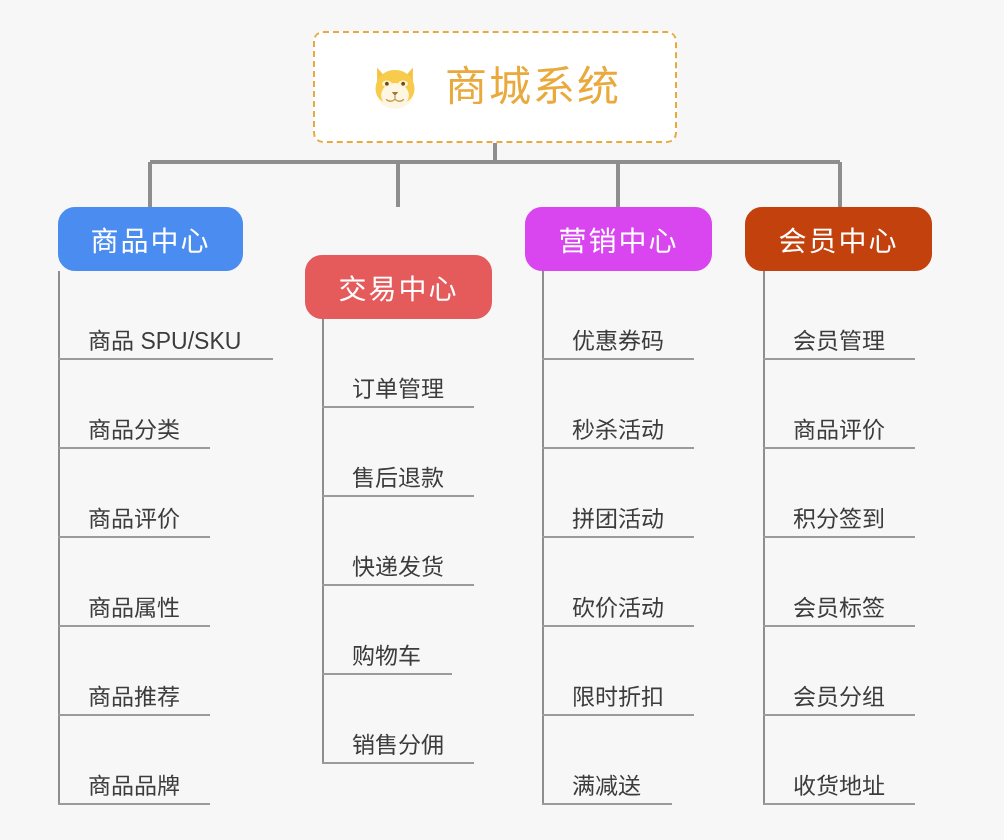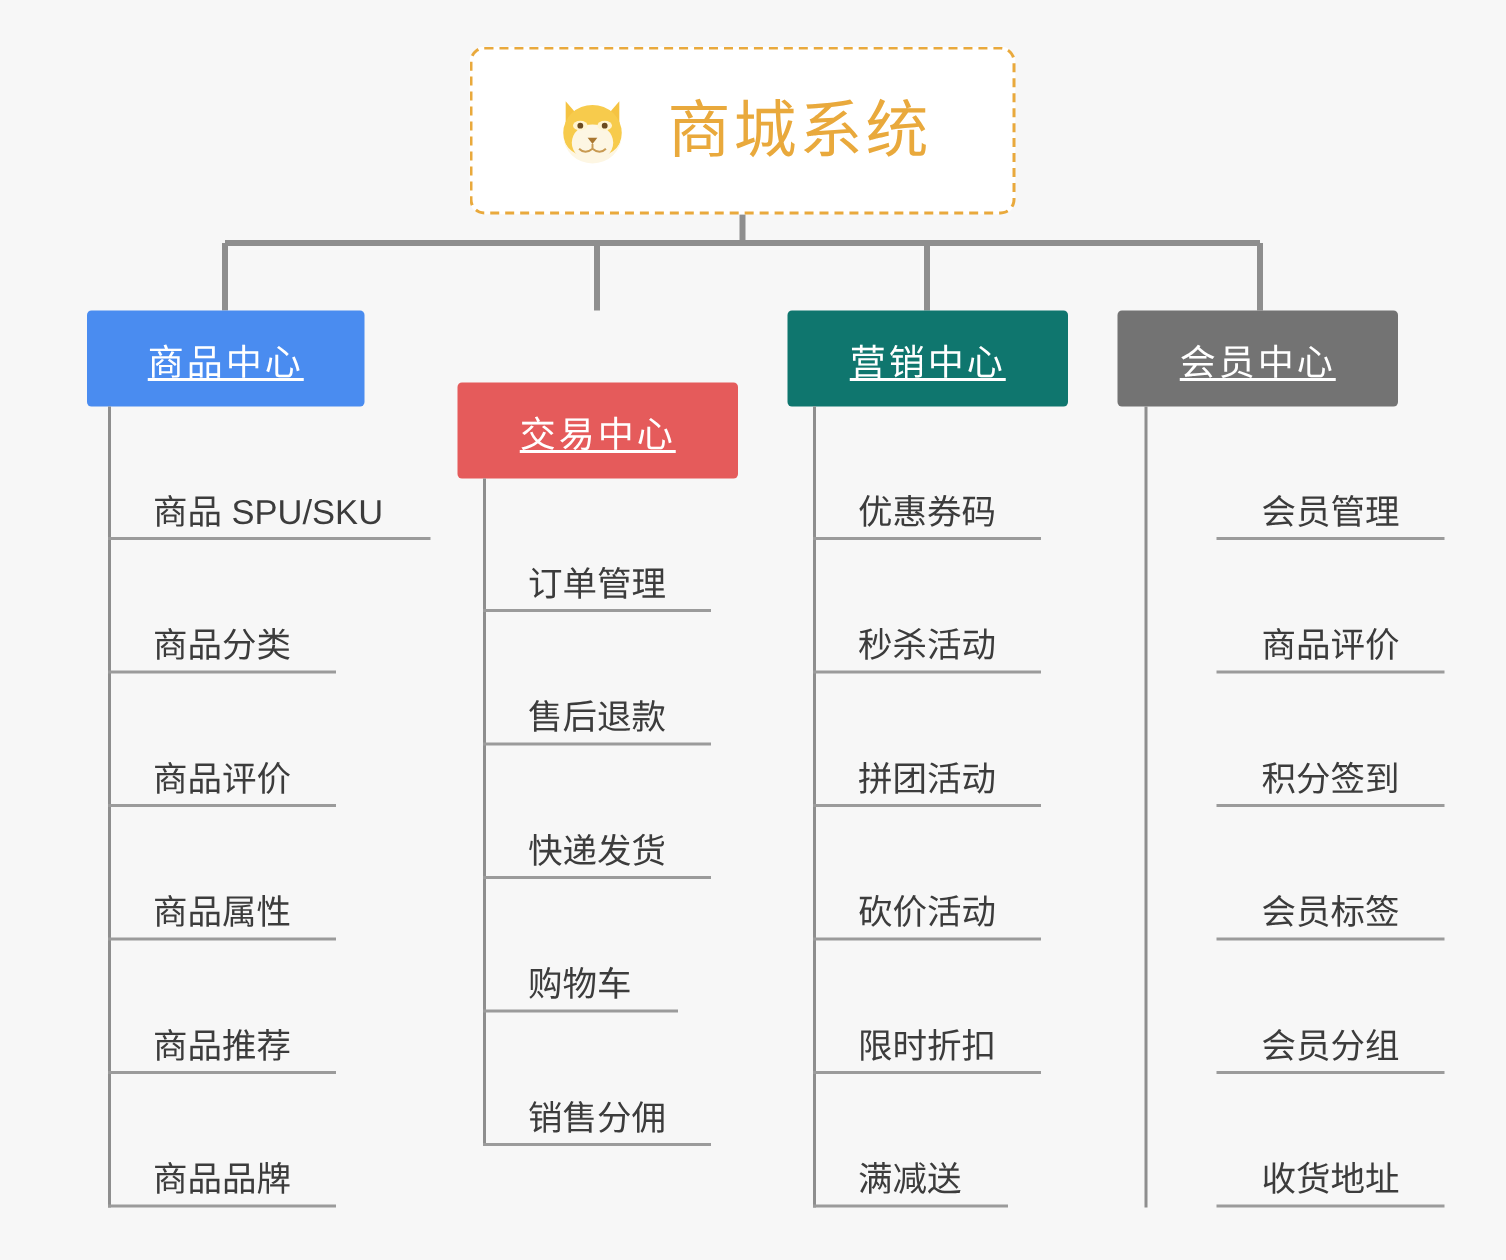--- a/index.html
+++ b/index.html
@@ -62,29 +62,28 @@
   }
 
   
   .column {
     position: absolute;
     top: 207px;
   }
   .cat-header {
     box-sizing: border-box;
     height: 64px;
-    border-radius: 3px;
+    border-radius: 17px;
     display: flex;
     align-items: center;
     justify-content: center;
     color: #ffffff;
-    font-size: 24px;
+    font-size: 28px;
     letter-spacing: 2px;
     white-space: nowrap;
-    text-decoration: underline;
   }
 
   .leaf-list {
     position: relative;
     margin: 0;
     padding: 0;
     list-style: none;
   }
   
   .leaf-list::before {
@@ -120,24 +119,24 @@
     white-space: nowrap;
   }
 
   
   .col-0 { left: 58px;  width: 185px; }
   .col-1 { left: 305px; width: 187px; }
   .col-2 { left: 525px; width: 187px; }
   .col-3 { left: 745px; width: 187px; }
 
   
-  .col-0 .leaf-list { margin-left: 14px; }
+  .col-0 .leaf-list { }
   .col-1 .leaf-list { margin-left: 17px; }
   .col-2 .leaf-list { margin-left: 17px; }
-  .col-3 .leaf-list { margin-left: 18px; padding-left: 48px; }
+  .col-3 .leaf-list { margin-left: 18px; }
 </style>
 <style>.leaf-item::after{width:var(--w,152px);}</style></head>
 <body>
 
 <div id="diagram">
 
   <svg id="connectors" viewBox="0 0 1004 840" width="1004" height="840" aria-hidden="true">
     <g stroke="#8e8e8e" stroke-width="4" fill="none" stroke-linecap="butt">
 
       <line x1="495" y1="143" x2="495" y2="162"></line>
@@ -211,21 +210,21 @@
       <li class="leaf-item" style="--w:130px;">
         <span class="leaf-label">购物车</span>
       </li>
       <li class="leaf-item" style="--w:152px;">
         <span class="leaf-label">销售分佣</span>
       </li>
     </ul>
   </div>
 
   <div class="column col-2">
-    <div class="cat-header" style="background:#0f766e;align-items:center;">
+    <div class="cat-header" style="background:#d946ef;align-items:center;">
       <span>营销中心</span>
     </div>
     <ul class="leaf-list">
       <li class="leaf-item" style="--w:152px;">
         <span class="leaf-label">优惠券码</span>
       </li>
       <li class="leaf-item" style="--w:152px;">
         <span class="leaf-label">秒杀活动</span>
       </li>
       <li class="leaf-item" style="--w:152px;">
@@ -237,21 +236,21 @@
       <li class="leaf-item" style="--w:152px;">
         <span class="leaf-label">限时折扣</span>
       </li>
       <li class="leaf-item" style="--w:130px;">
         <span class="leaf-label">满减送</span>
       </li>
     </ul>
   </div>
 
   <div class="column col-3">
-    <div class="cat-header" style="background:#737373;">
+    <div class="cat-header" style="background:#c2410c;">
       <span>会员中心</span>
     </div>
     <ul class="leaf-list">
       <li class="leaf-item" style="--w:152px;">
         <span class="leaf-label">会员管理</span>
       </li>
       <li class="leaf-item" style="--w:152px;">
         <span class="leaf-label">商品评价</span>
       </li>
       <li class="leaf-item" style="--w:152px;">

